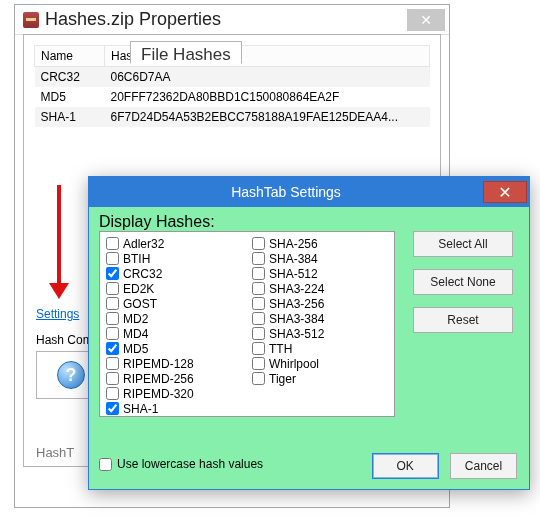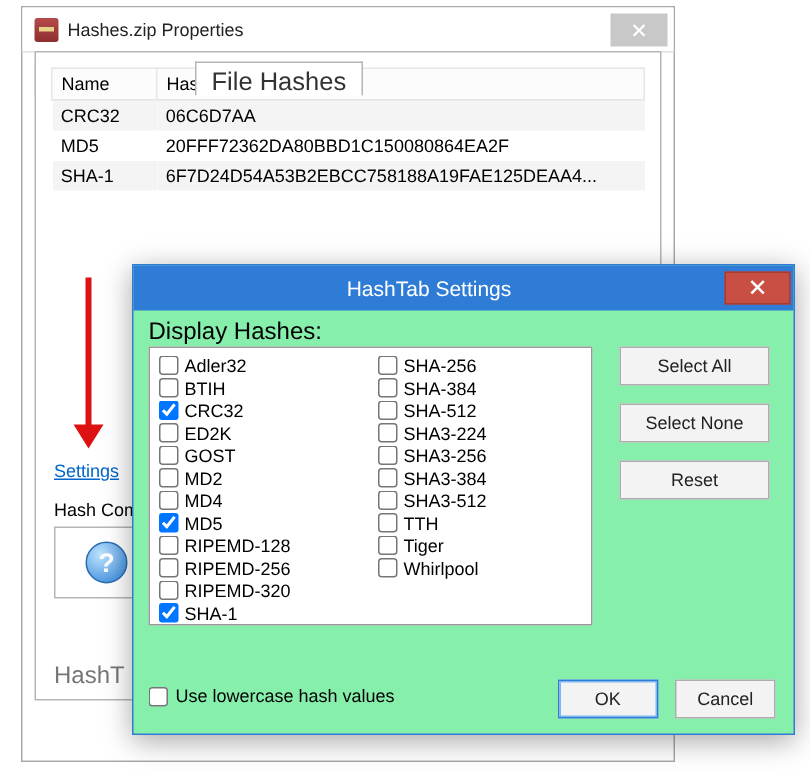--- a/index.html
+++ b/index.html
@@ -3,21 +3,21 @@
 <meta charset="utf-8">
 <style>
   * { box-sizing: border-box; font-family: "Segoe UI", Tahoma, sans-serif; }
   body { margin: 0; width: 540px; height: 516px; background: #fff; position: relative; font-size: 12px; color: #000; }
 
   
   .win-props { position: absolute; left: 14px; top: 4px; width: 436px; height: 504px; border: 1px solid #a9a9a9; background: #fff; }
   .win-props .titlebar { height: 30px; background: #fff; display: flex; align-items: center; border-bottom: 1px solid #dfdfdf; }
   .win-props .title-icon { width: 16px; height: 16px; margin: 0 6px 0 8px; background: linear-gradient(#b54a4a,#8e2f2f); border-radius: 2px; position: relative; }
   .win-props .title-icon::after { content:""; position:absolute; left:3px; right:3px; top:6px; height:3px; background:#e8d28a; }
-  .win-props .title-text { flex: 1; font-size: 12px; color: #222; }
+  .win-props .title-text { flex: 1; font-size: 18px; color: #222; }
   .win-props .close { width: 38px; height: 22px; margin-right: 4px; background: #c8c8c8; color: #fff; display:flex; align-items:center; justify-content:center; font-size: 14px; }
 
   .tabstrip { position: relative; height: 24px; margin: 6px 8px 0 8px; }
   .tab { position:absolute; top:0; height:23px; padding: 3px 10px 0 10px; border:1px solid #b5b5b5; background:#fff; font-size:17px; color:#333; }
   .tab.inactive { top:1px; height:22px; background:#f6f6f6; }
   .tab.active { border-bottom:1px solid #fff; z-index:2; }
   .tabpage { position:absolute; left:8px; right:8px; top:29px; bottom:40px; border:1px solid #b5b5b5; border-top:1px solid #b5b5b5; background:#fff; padding:10px; }
 
   .hash-table { width:100%; border-collapse:collapse; }
   .hash-table th { text-align:left; font-weight:normal; padding:3px 6px; border:1px solid #e5e5e5; background:#fcfcfc; font-size:12px;margin-left:32px;}
@@ -26,21 +26,21 @@
 
   .arrow { position:absolute; left:26px; top:150px; width:20px; height:120px; pointer-events:none; }
   .arrow .shaft { position:absolute; left:7px; top:0; width:4px; height:100px; background:#d11; }
   .arrow .head { position:absolute; left:-1px; top:98px; width:0; height:0; border-left:10px solid transparent; border-right:10px solid transparent; border-top:16px solid #d11; }
 
   .settings-link { position:absolute; left:12px; top:272px; color:#0066cc; text-decoration:underline; font-size:12px; }
   .compare-group { position:absolute; left:12px; top:298px; width:70px; }
   .compare-group .grp-label { font-size:12px; display:block; margin-bottom:4px; white-space:nowrap; overflow:hidden;}
   .compare-group .grp-box { height:48px; border:1px solid #b5b5b5; display:flex; align-items:center; justify-content:center; }
   .help-icon { width:28px; height:28px; border-radius:50%; background: radial-gradient(circle at 35% 30%, #bfe4ff, #2a7fd6); color:#fff; font-weight:bold; font-size:18px; display:flex; align-items:center; justify-content:center; border:1px solid #2a6cb0;}
-  .hasht-footer { position:absolute; left:12px; bottom:6px; color:#777; font-size:16px;}
+  .hasht-footer { position:absolute; left:12px; bottom:6px; color:#777; font-size:13px;}
 
   
   .win-settings { position:absolute; left:88px; top:176px; width:442px; height:314px; border:1px solid #2e7cd6; background:#86efac; box-shadow:0 4px 18px rgba(0,0,0,0.35); }
   .win-settings .titlebar2 { height:30px; background:#2e7cd6; color:#fff; display:flex; align-items:center; }
   .win-settings .title2 { flex:1; text-align:center; font-size:14px; }
   .win-settings .close2 { width:44px; height:22px; margin-right:2px; background:#c94f44; color:#fff; display:flex; align-items:center; justify-content:center; font-size:16px; border:1px solid #a83b32;}
   .win-settings .body2 { position:absolute; left:10px; right:10px; top:36px; bottom:44px; }
   .disp-label { font-size:16px; }
   .list-box { position:absolute; left:0; top:18px; width:296px; height:186px; border:1px solid #999; padding:4px 0 0 4px; background:#fff; overflow:hidden;}
   .col { position:absolute; top:4px; width:140px;}
@@ -206,25 +206,25 @@
           <label class="chk-row">
             <input type="checkbox" style="">
             <span>SHA3-512</span>
           </label>
           <label class="chk-row">
             <input type="checkbox" style="">
             <span>TTH</span>
           </label>
           <label class="chk-row">
             <input type="checkbox" style="">
+            <span>Whirlpool</span>
+          </label>
+          <label class="chk-row">
+            <input type="checkbox" style="">
             <span>Tiger</span>
-          </label>
-          <label class="chk-row">
-            <input type="checkbox" style="">
-            <span>Whirlpool</span>
           </label>
         </div>
     </div>
 
     <div class="side-btns">
       <button class="wbtn">Select All</button>
       <button class="wbtn">Select None</button>
       <button class="wbtn">Reset</button>
     </div>
 

